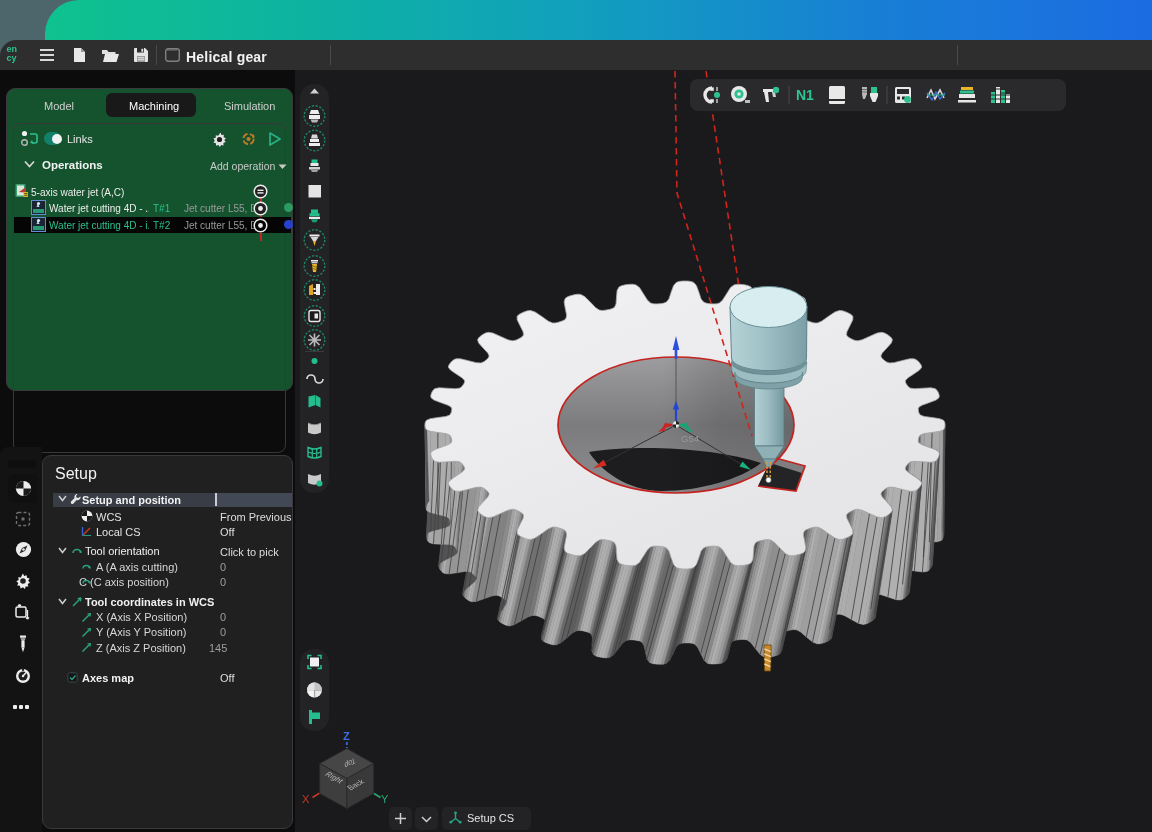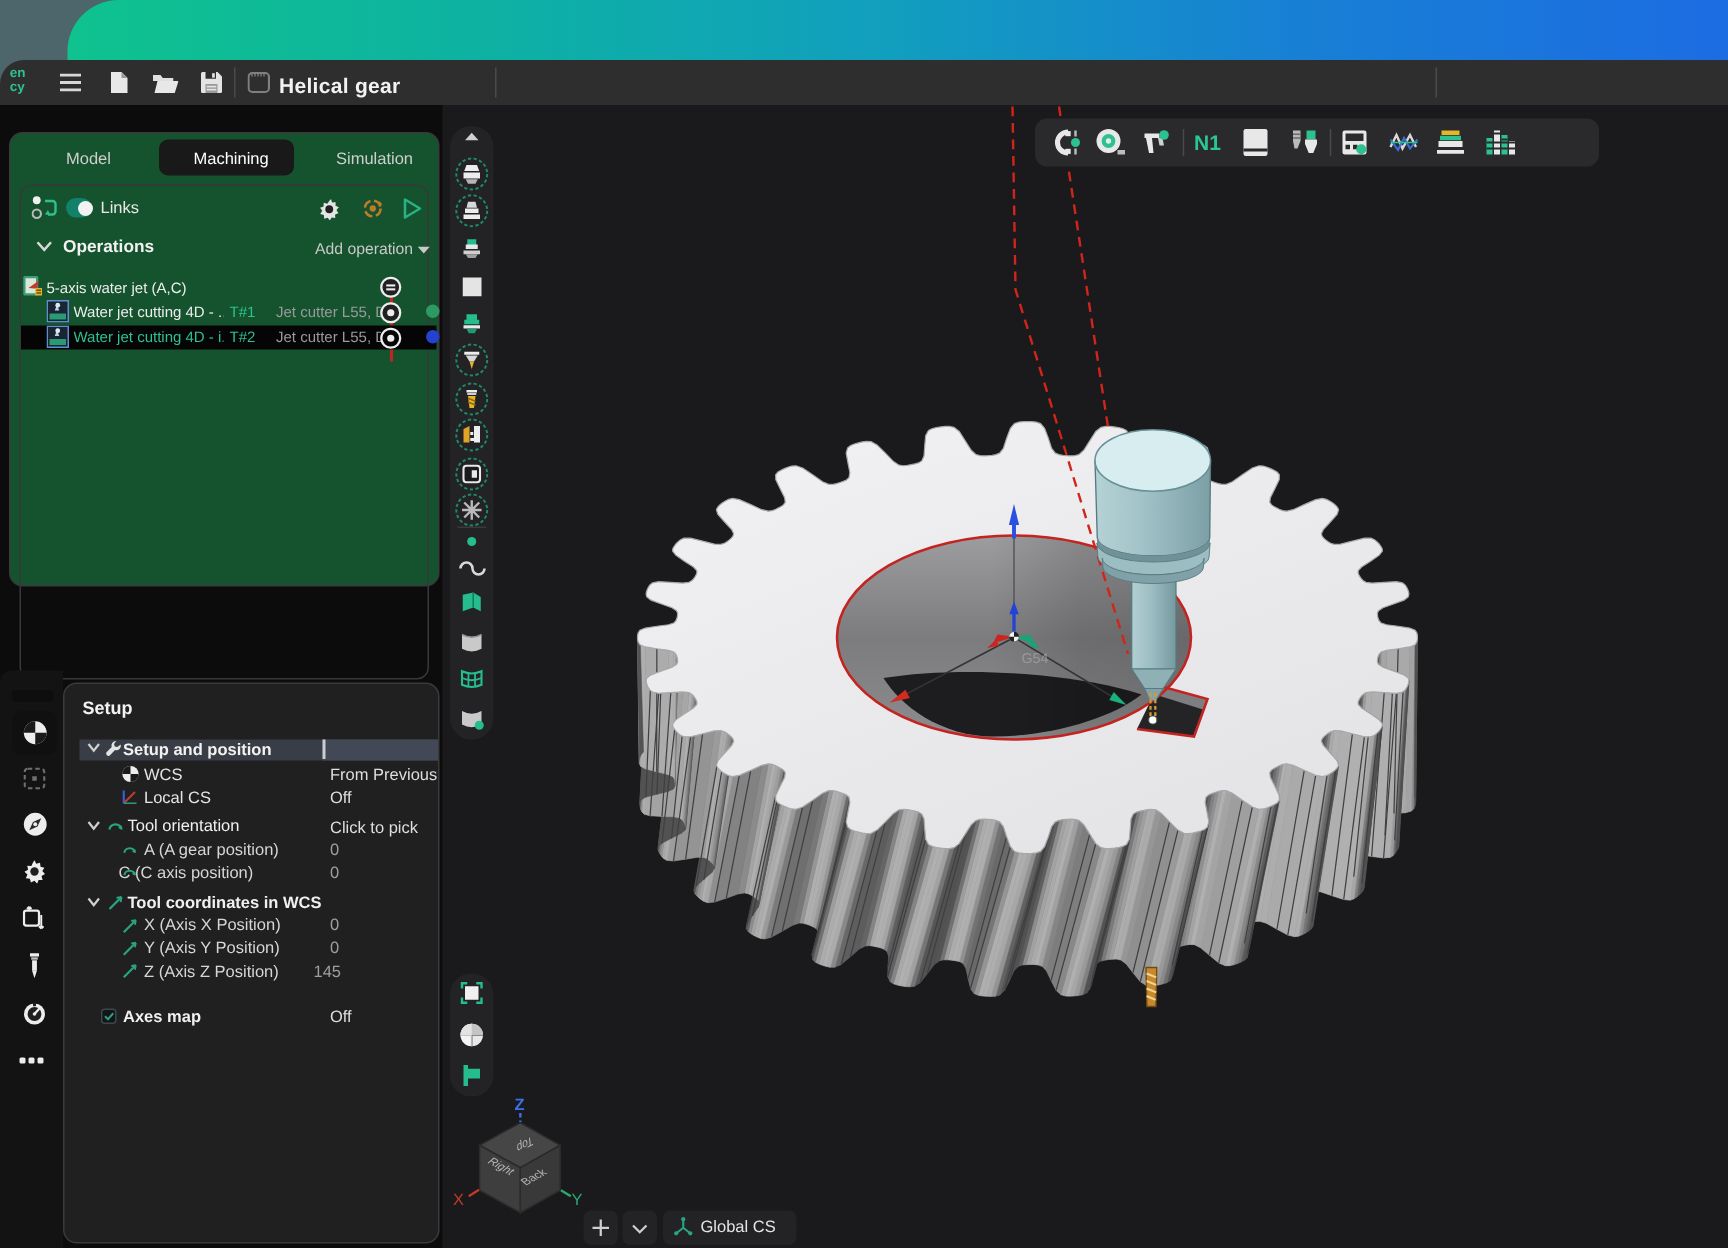--- a/index.html
+++ b/index.html
@@ -779,21 +779,21 @@
   <circle cx="8" cy="8" r="4.6" fill="#1f1f20"></circle>
   <path d="M8,8 L11.4,4.2" stroke="#ededed" stroke-width="1.5"></path>
   <circle cx="8" cy="8" r="1.2" fill="#ededed"></circle>
   <rect x="7" y="0.2" width="2" height="2.6" fill="#1f1f20"></rect>
 </svg>
 <div class="abs" style="left:13px;top:258px;width:4px;height:4px;border-radius:1px;background:#ededed"></div>
 <div class="abs" style="left:19px;top:258px;width:4px;height:4px;border-radius:1px;background:#ededed"></div>
 <div class="abs" style="left:25px;top:258px;width:4px;height:4px;border-radius:1px;background:#ededed"></div>
 </div>
 <div class="abs" id="spanel">
-    <div class="txt" style="left:12px;top:9px;font-size:12px;font-weight:bold;color:#f2f2f2">Setup</div>
+    <div class="txt" style="left:12px;top:9px;font-size:16px;font-weight:normal;color:#f2f2f2">Setup</div>
 <div class="abs" style="left:10px;top:36.5px;width:239px;height:14px;background:#393d46"></div>
 <div class="abs" style="left:172px;top:36.5px;width:77px;height:14px;background:#424855"></div>
 <div class="abs" style="left:172px;top:37px;width:1.5px;height:13px;background:#c9ccd4"></div>
 <svg class="abs" style="left:15px;top:39px" width="9" height="7" viewBox="0 0 9 7">
       <path d="M1,1 L4.5,5.5 L8,1" fill="none" stroke="#cfcfcf" stroke-width="1.5"></path>
     </svg>
 <svg class="abs" style="left:27px;top:37px" width="11" height="12" viewBox="0 0 11 12">
   <path d="M7.5,1 a3,3 0 0 0 -3,4 L1,8.5 a1.6,1.6 0 0 0 2.2,2.2 L6.7,7 a3,3 0 0 0 3.8,-3.6 L8.2,5 6.5,4.6 6,3 Z" fill="#e4e4e4"></path>
 </svg>
 <div class="txt" style="left:39px;top:38px;font-size:11px;font-weight:bold;color:#f2f2f2">Setup and position</div>
@@ -821,21 +821,21 @@
   <path d="M2,7 a4,3.4 0 1 1 8,0" fill="none" stroke="#2aa381" stroke-width="1.5"></path>
   <path d="M10,7 l-2.4,-1 2.8,-1.6 Z" fill="#2aa381"></path>
 </svg>
 <div class="txt" style="left:42px;top:89px;font-size:11px;font-weight:normal;color:#f0f0f0">Tool orientation</div>
 <div class="txt" style="left:177px;top:89.5px;font-size:11px;color:#dedede">Click to pick</div>
 
 <svg class="abs" style="left:38px;top:106px" width="11" height="10" viewBox="0 0 11 10">
   <path d="M2,6.5 a3.5,3 0 1 1 7,0" fill="none" stroke="#2aa381" stroke-width="1.4"></path>
   <path d="M9,6.5 l-2.2,-0.9 2.6,-1.5 Z" fill="#2aa381"></path>
 </svg>
-<div class="txt" style="left:53px;top:105px;font-size:11px;color:#d6d6d6">A (A gear position)</div>
+<div class="txt" style="left:53px;top:105px;font-size:11px;color:#d6d6d6">A (A axis cutting)</div>
 <div class="txt" style="left:177px;top:105px;font-size:11px;color:#9e9ea0">0</div>
 
 <svg class="abs" style="left:38px;top:121px" width="11" height="10" viewBox="0 0 11 10">
   <path d="M2,6.5 a3.5,3 0 1 1 7,0" fill="none" stroke="#2aa381" stroke-width="1.4"></path>
   <path d="M9,6.5 l-2.2,-0.9 2.6,-1.5 Z" fill="#2aa381"></path>
 </svg>
 <div class="txt" style="left:36px;top:120px;font-size:11px;color:#d6d6d6">C (C axis position)</div>
 <div class="txt" style="left:177px;top:120px;font-size:11px;color:#9e9ea0">0</div>
 
 <svg class="abs" style="left:15px;top:142px" width="9" height="7" viewBox="0 0 9 7">
@@ -897,13 +897,13 @@
 <svg class="abs" style="left:415px;top:807px" width="23" height="23" viewBox="0 0 23 23">
     <path d="M7,10 L11.5,14.5 L16,10" fill="none" stroke="#cfcfcf" stroke-width="1.5"></path>
   </svg>
 <div class="abs" style="left:442px;top:807px;width:89px;height:23px;background:#232325;border-radius:5px"></div>
 <svg class="abs" style="left:448px;top:811px" width="15" height="15" viewBox="0 0 15 15">
   <path d="M7.5,7.5 V1.5 M7.5,7.5 L2.5,11.5 M7.5,7.5 L12.5,11.5" stroke="#2aa381" stroke-width="1.4"></path>
   <circle cx="7.5" cy="1.8" r="1.4" fill="#2aa381"></circle>
   <circle cx="2.8" cy="11.2" r="1.4" fill="#2aa381"></circle>
   <circle cx="12.2" cy="11.2" r="1.4" fill="#2aa381"></circle>
 </svg>
-<div class="txt" style="left:467px;top:812px;font-size:11px;color:#e4e4e4">Global CS</div>
+<div class="txt" style="left:467px;top:812px;font-size:11px;color:#e4e4e4">Setup CS</div>
 
 </body></html>

